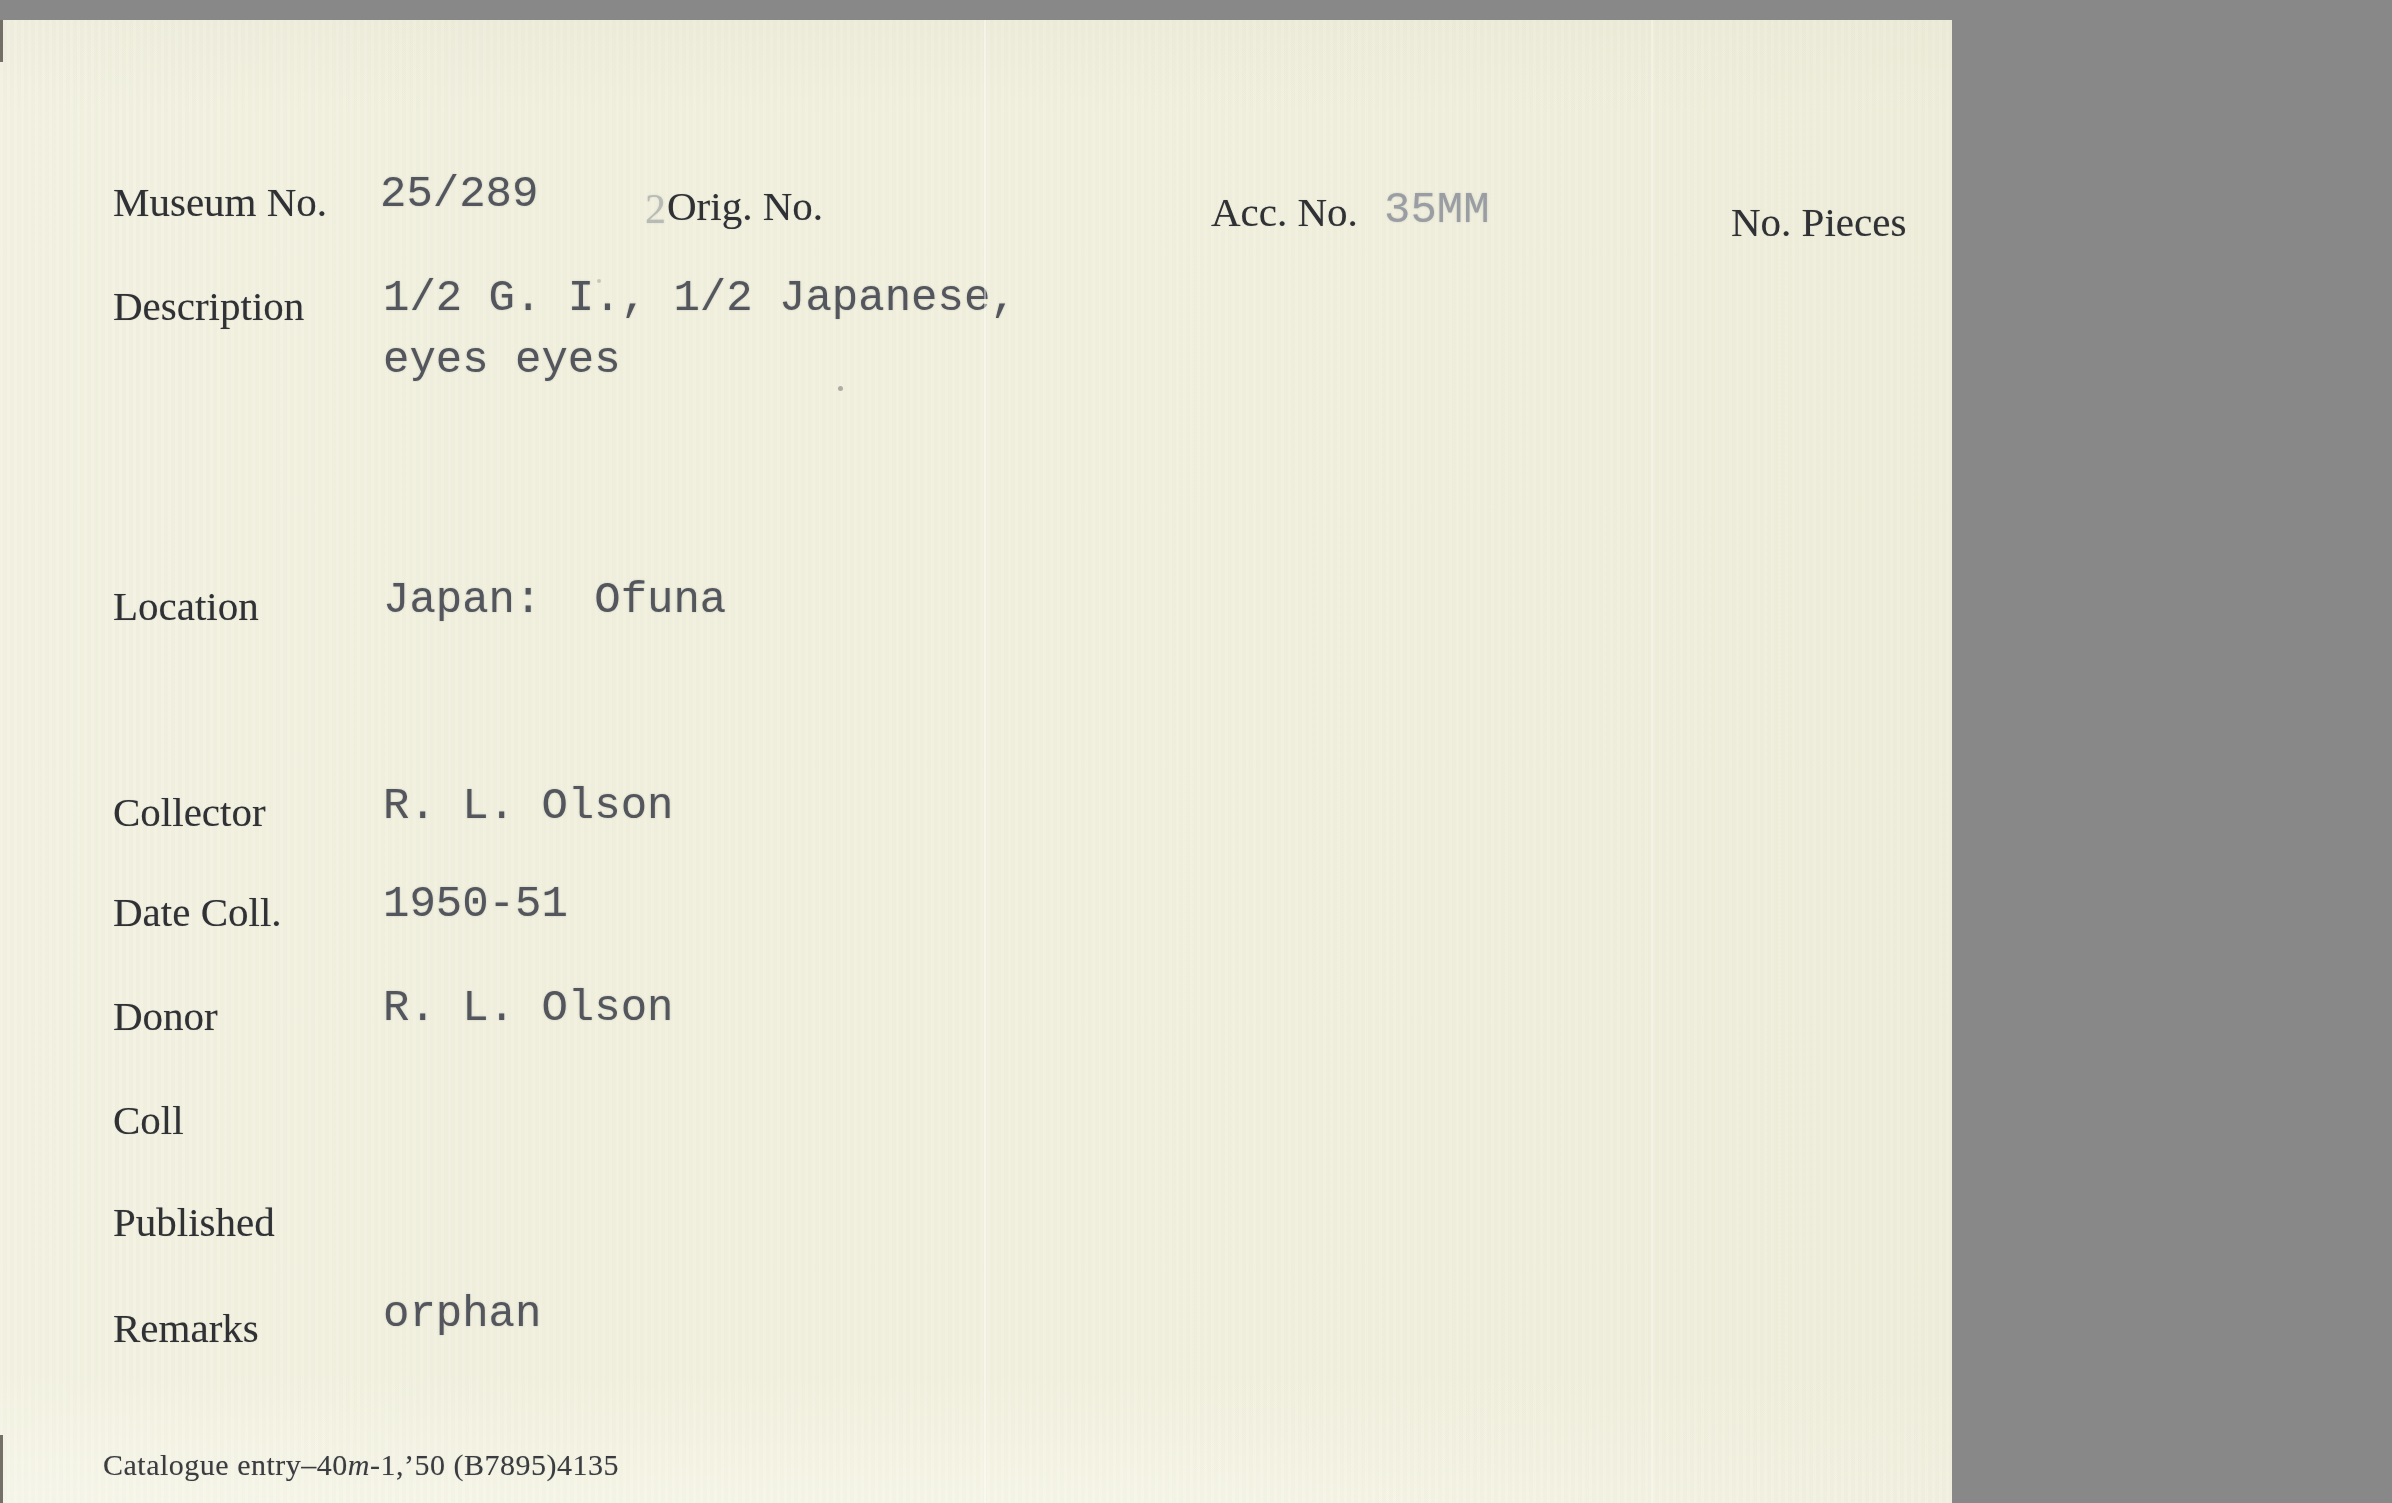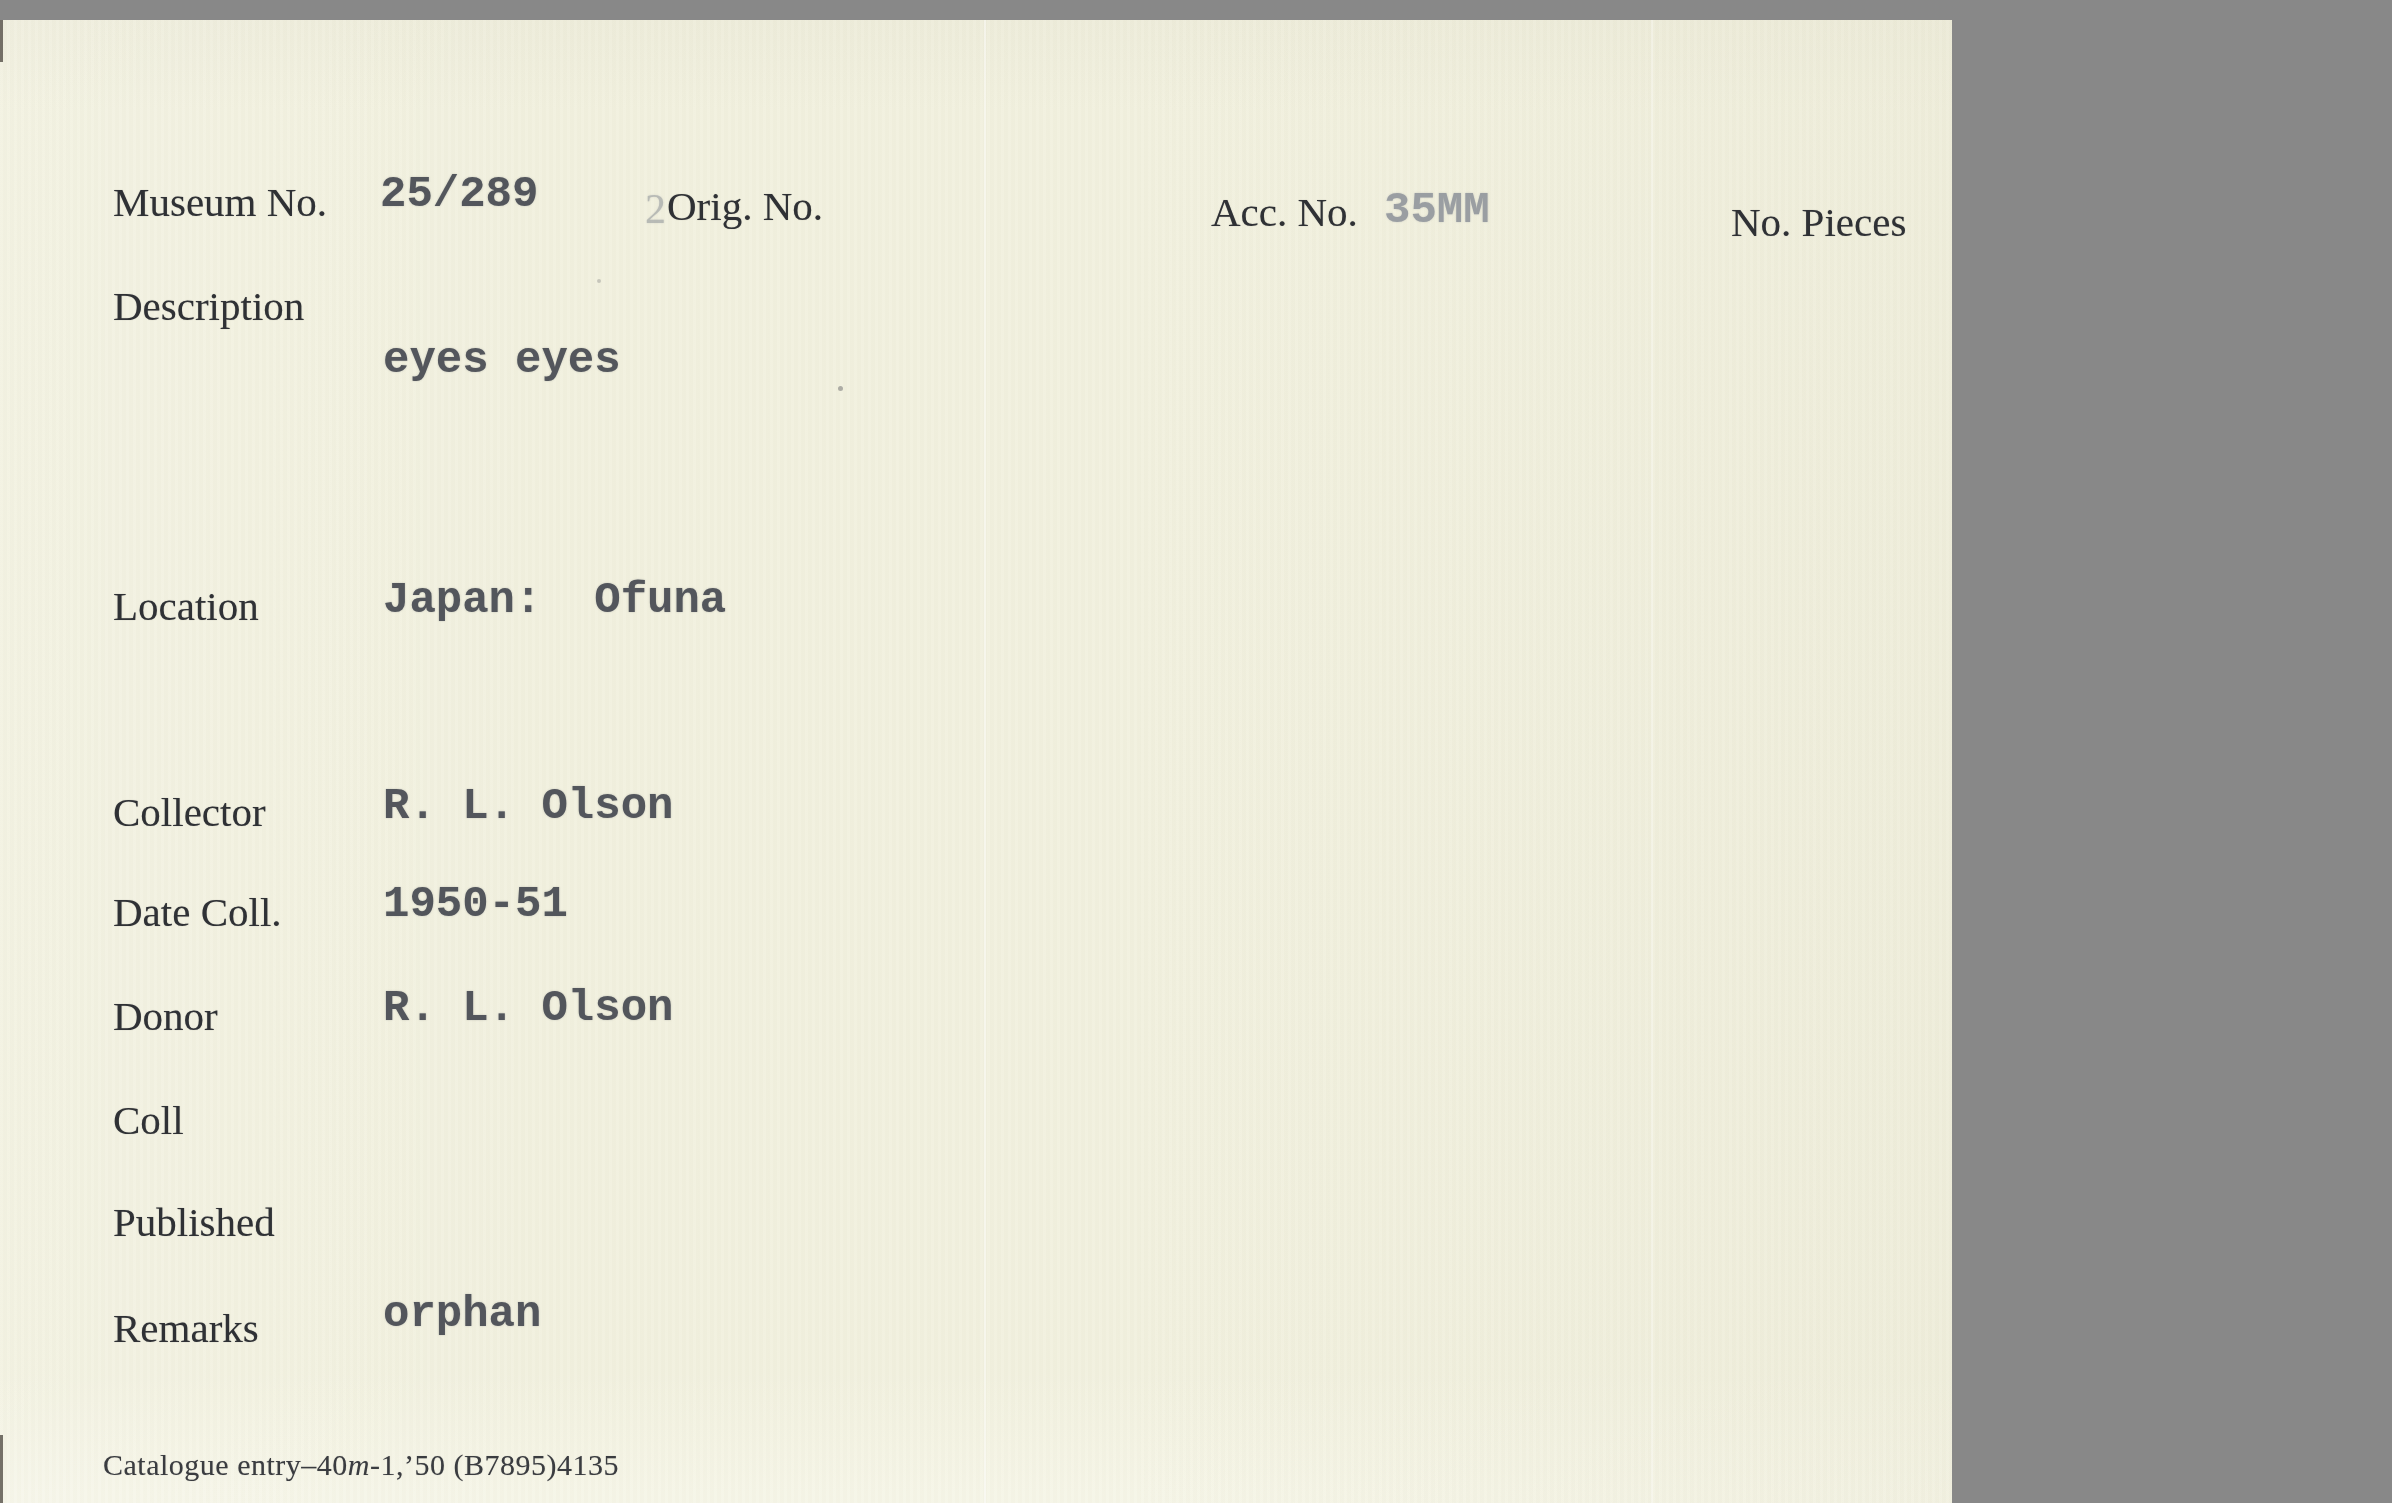--- a/index.html
+++ b/index.html
@@ -31,21 +31,20 @@
   .label{
     position:absolute;white-space:pre;
     font-size:41px;line-height:1;color:var(--label-ink);
     text-shadow:0 0 1px rgba(47,49,53,.35);
   }
   .typed{
     position:absolute;white-space:pre;
     font-family:"Liberation Mono","DejaVu Sans Mono",monospace;
     font-size:44px;line-height:1.1;color:var(--type-ink);
     text-shadow:0 0 2px rgba(83,86,92,.30);
-    font-weight:bold;
   }
   .stamp{color:var(--stamp-ink);text-shadow:0 0 2px rgba(154,158,162,.45);}
   .artifact-2{
     position:absolute;font-size:42px;line-height:1;
     color:var(--faint-ink);opacity:.55;text-shadow:0 0 2px rgba(139,144,150,.5);
   }
   .footer-line{
     position:absolute;left:103px;top:1430px;white-space:pre;
     font-size:30px;line-height:1;color:#3a3c40;
     letter-spacing:.5px;text-shadow:0 0 1px rgba(58,60,64,.3);
@@ -78,20 +77,21 @@
   <span class="label" style="left:667px;top:166px">Orig. No.</span>
   <span class="typed" style="left:850px;top:160px"></span>
 
   <span class="label" style="left:1211px;top:172px">Acc. No.</span>
   <span class="typed stamp" style="left:1384px;top:166px">35MM</span>
 
   <span class="label" style="left:1731px;top:182px">No. Pieces</span>
   <span class="typed" style="left:1950px;top:176px"></span>
 
   <span class="label" style="left:113px;top:266px">Description</span>
+  <span class="typed" style="left:383px;top:254px">1/2 G. I., 1/2 Japanese,</span>
   <span class="typed" style="left:383px;top:316px">eyes eyes</span>
 
   <span class="label" style="left:113px;top:566px">Location</span>
   <span class="typed" style="left:383px;top:556px">Japan:  Ofuna</span>
 
   <span class="label" style="left:113px;top:772px">Collector</span>
   <span class="typed" style="left:383px;top:762px">R. L. Olson</span>
 
   <span class="label" style="left:113px;top:872px">Date Coll.</span>
   <span class="typed" style="left:383px;top:860px">1950-51</span>

